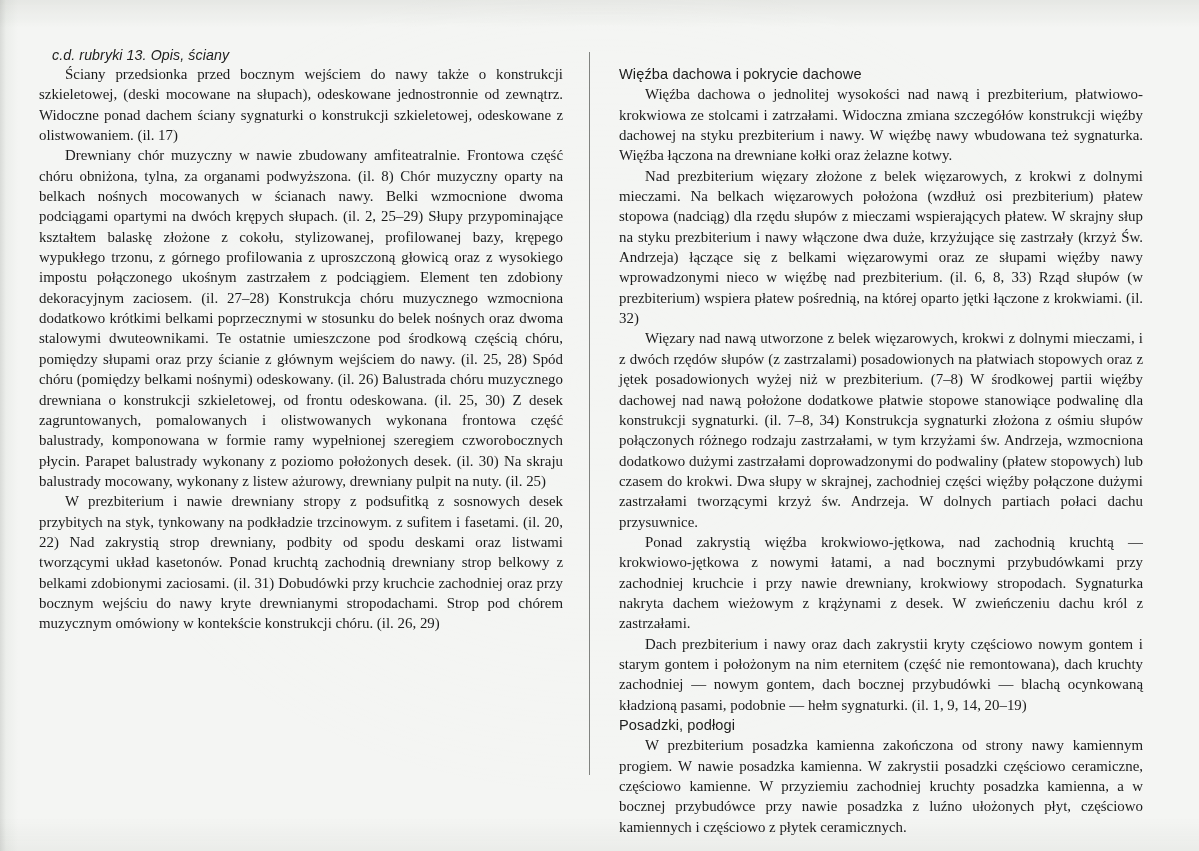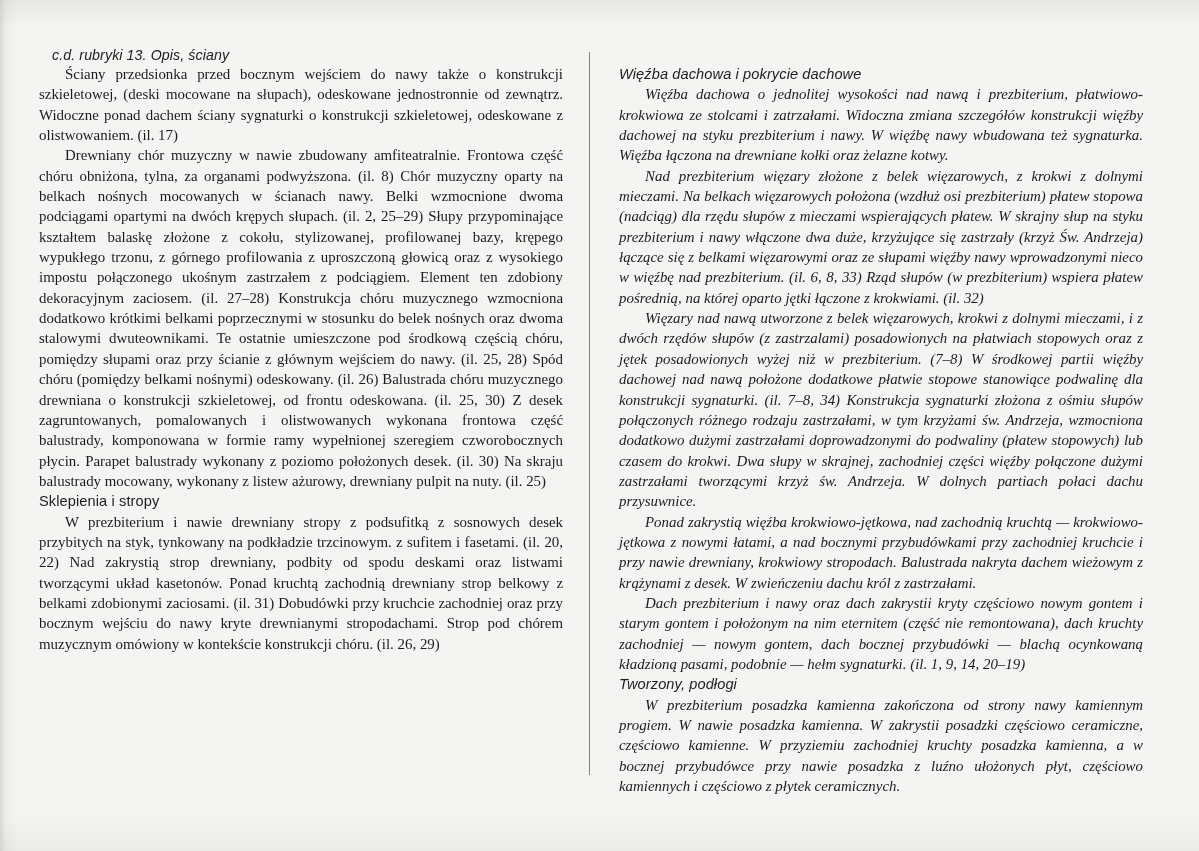--- a/index.html
+++ b/index.html
@@ -68,21 +68,21 @@
     position: absolute;
     top: 64px;
     width: 524px;
     font-size: 14.9px;
     line-height: 20.35px;
     text-align: justify;
     text-justify: inter-word;
     hyphens: manual;
   }
   #column-left  { left: 39px;  }
-  #column-right { left: 619px; font-style: italic; }
+  #column-right { left: 619px; }
 
   .column p {
     margin: 0;
     text-indent: 26px;
   }
 
   h2.section-heading {
     margin: 0;
     font-family: "Liberation Sans", "DejaVu Sans", sans-serif;
     font-weight: 400;
@@ -111,37 +111,36 @@
 
   <div id="running-head">c.d. rubryki 13. Opis, ściany</div>
 
   <div id="column-rule"></div>
 
   <div class="column" id="column-left">
 
     <p>Ściany przedsionka przed bocznym wejściem do nawy także o konstrukcji szkieletowej, (deski mocowane na słupach), odeskowane jednostronnie od zewnątrz. Widoczne ponad dachem ściany sygnaturki o konstrukcji szkieletowej, odeskowane z olistwowaniem. (il. 17)</p>
     <p>Drewniany chór muzyczny w nawie zbudowany amfiteatralnie. Frontowa część chóru obniżona, tylna, za organami podwyższona. (il. 8) Chór muzyczny oparty na belkach nośnych mocowanych w ścianach nawy. Belki wzmocnione dwoma podciągami opartymi na dwóch krępych słupach. (il. 2, 25–29) Słupy przypominające kształtem balaskę złożone z cokołu, stylizowanej, profilowanej bazy, krępego wypukłego  trzonu, z górnego profilowania z uproszczoną głowicą oraz z wysokiego impostu połączonego ukośnym zastrzałem z podciągiem. Element ten zdobiony dekoracyjnym zaciosem. (il. 27–28) Konstrukcja chóru muzycznego wzmocniona dodatkowo krótkimi belkami poprzecznymi w stosunku do belek nośnych oraz dwoma stalowymi dwuteownikami. Te ostatnie umieszczone pod środkową częścią chóru, pomiędzy słupami oraz przy ścianie z głównym wejściem do nawy. (il. 25, 28) Spód chóru (pomiędzy belkami nośnymi) odeskowany. (il. 26) Balustrada chóru muzycznego drewniana o konstrukcji szkieletowej, od frontu odeskowana. (il. 25, 30) Z desek zagruntowanych, pomalowanych i olistwowanych wykonana frontowa część balustrady, komponowana w formie ramy wypełnionej szeregiem czworobocznych płycin. Parapet balustrady wykonany z poziomo położonych desek. (il. 30) Na skraju balustrady mocowany, wykonany z listew ażurowy, drewniany pulpit na nuty. (il. 25)</p>
 
-    <h2 class="section-heading gap-before-heading">Sklepienia i stropy</h2>
 
     <p>W prezbiterium i nawie drewniany stropy z podsufitką z sosnowych desek przybitych na styk, tynkowany na podkładzie trzcinowym. z sufitem i fasetami. (il. 20, 22) Nad zakrystią strop drewniany, podbity od spodu deskami oraz listwami tworzącymi układ kasetonów. Ponad kruchtą zachodnią drewniany strop belkowy z belkami zdobionymi zaciosami. (il. 31) Dobudówki przy kruchcie zachodniej oraz przy bocznym wejściu do nawy kryte drewnianymi stropodachami. Strop pod chórem muzycznym omówiony w kontekście konstrukcji chóru. (il. 26, 29)</p>
 
   </div>
 
   <div class="column" id="column-right">
 
     <h2 class="section-heading">Więźba dachowa i pokrycie dachowe</h2>
 
     <p>Więźba dachowa o jednolitej wysokości nad nawą i prezbiterium, płatwiowo-krokwiowa ze stolcami i zatrzałami. Widoczna zmiana szczegółów konstrukcji więźby dachowej na styku prezbiterium i nawy. W więźbę nawy wbudowana też sygnaturka. Więźba łączona na drewniane kołki oraz żelazne kotwy.</p>
     <p>Nad prezbiterium więzary złożone z belek więzarowych, z krokwi z dolnymi mieczami. Na belkach więzarowych położona (wzdłuż osi prezbiterium) płatew stopowa (nadciąg) dla rzędu słupów z mieczami wspierających płatew. W skrajny słup na styku prezbiterium i nawy włączone dwa duże, krzyżujące się zastrzały (krzyż Św. Andrzeja) łączące się z belkami więzarowymi oraz ze słupami więźby nawy wprowadzonymi nieco w więźbę nad prezbiterium.  (il. 6, 8, 33) Rząd słupów (w prezbiterium) wspiera płatew pośrednią, na której oparto jętki łączone z krokwiami. (il. 32)</p>
     <p>Więzary nad nawą utworzone z belek więzarowych, krokwi z dolnymi mieczami, i z dwóch rzędów słupów (z zastrzalami) posadowionych na płatwiach stopowych oraz z jętek posadowionych wyżej niż w prezbiterium. (7–8) W środkowej partii więźby dachowej nad nawą położone dodatkowe płatwie stopowe stanowiące podwalinę dla konstrukcji sygnaturki. (il. 7–8, 34) Konstrukcja sygnaturki złożona z ośmiu słupów połączonych różnego rodzaju zastrzałami, w tym krzyżami św. Andrzeja, wzmocniona dodatkowo dużymi zastrzałami doprowadzonymi do podwaliny (płatew stopowych) lub czasem do krokwi. Dwa słupy w skrajnej, zachodniej części więźby połączone dużymi zastrzałami tworzącymi krzyż św. Andrzeja. W dolnych partiach połaci dachu przysuwnice.</p>
-    <p>Ponad zakrystią więźba krokwiowo-jętkowa, nad zachodnią kruchtą — krokwiowo-jętkowa z nowymi łatami, a nad bocznymi przybudówkami przy zachodniej kruchcie i przy nawie drewniany, krokwiowy stropodach. Balustrada nakryta dachem wieżowym z krążynami z desek. W zwieńczeniu dachu król z zastrzałami.</p>
+    <p>Ponad zakrystią więźba krokwiowo-jętkowa, nad zachodnią kruchtą — krokwiowo-jętkowa z nowymi łatami, a nad bocznymi przybudówkami przy zachodniej kruchcie i przy nawie drewniany, krokwiowy stropodach. Sygnaturka nakryta dachem wieżowym z krążynami z desek. W zwieńczeniu dachu król z zastrzałami.</p>
     <p>Dach prezbiterium i nawy oraz dach zakrystii kryty częściowo nowym gontem i starym gontem i położonym na nim eternitem (część nie remontowana), dach kruchty zachodniej — nowym gontem, dach bocznej przybudówki — blachą ocynkowaną kładzioną pasami, podobnie — hełm sygnaturki. (il. 1, 9, 14, 20–19)</p>
 
-    <h2 class="section-heading gap-before-heading">Tworzony, podłogi</h2>
+    <h2 class="section-heading gap-before-heading">Posadzki, podłogi</h2>
 
     <p>W prezbiterium posadzka kamienna zakończona od strony nawy kamiennym progiem. W nawie posadzka kamienna. W zakrystii posadzki częściowo ceramiczne, częściowo kamienne. W przyziemiu zachodniej kruchty posadzka kamienna, a w bocznej przybudówce przy nawie posadzka z luźno ułożonych płyt, częściowo kamiennych i częściowo z płytek ceramicznych.</p>
 
   </div>
 
   <div id="page-foot"></div>
 
 </div>
 
 </body></html>

